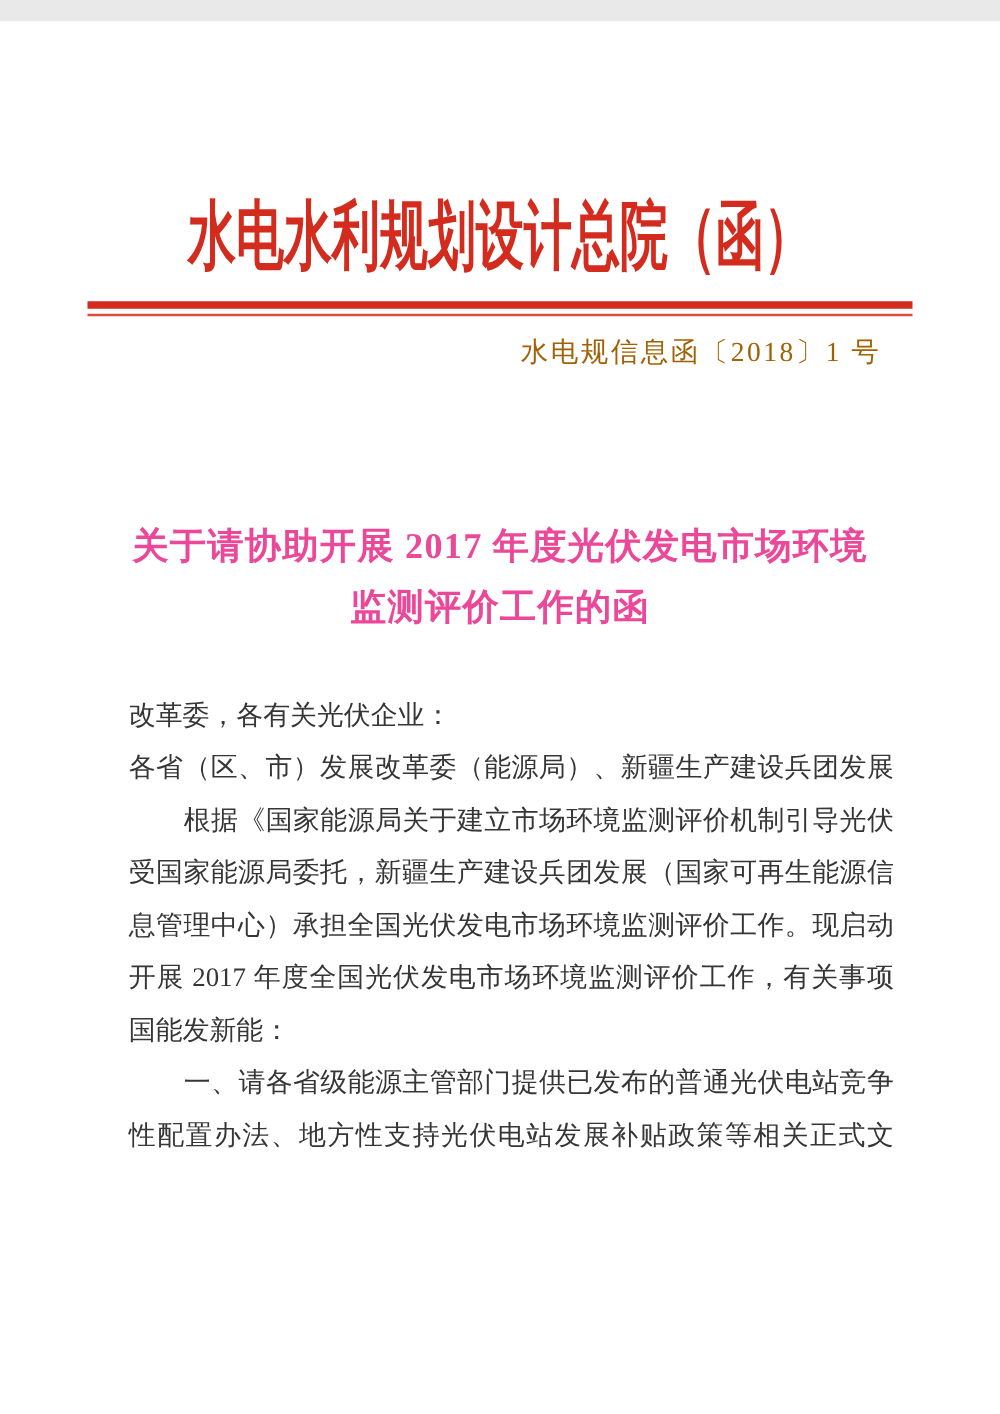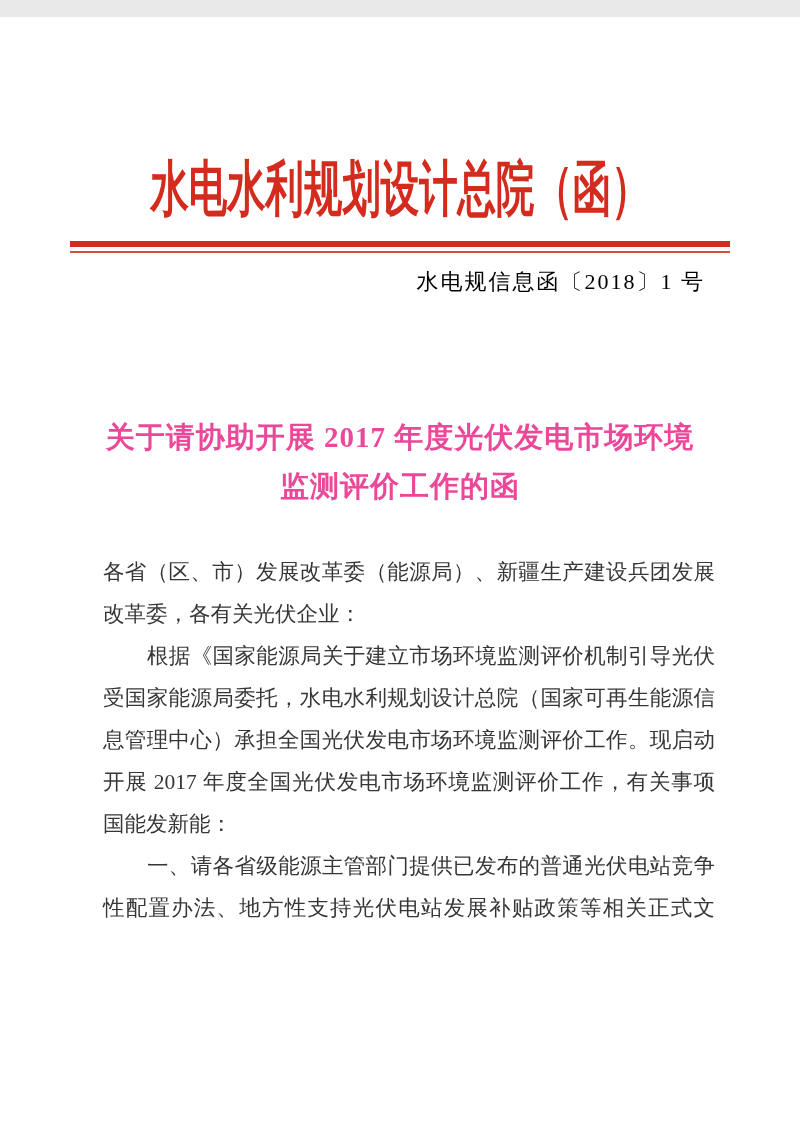--- a/index.html
+++ b/index.html
@@ -39,21 +39,21 @@
   .rule-thick { top: 224px; height: 6px; }
   .rule-thin  { top: 234px; height: 2px; opacity: 0.85; }
 
   
   .doc-number {
     position: absolute;
     top: 250px;
     right: 95px;
     font-size: 22px;
     letter-spacing: 2px;
-    color: #000000;
+    color: #a16207;
     white-space: nowrap;
   }
 
   
   .doc-title {
     position: absolute;
     top: 396px;
     left: 0;
     width: 800px;
     text-align: center;
@@ -100,24 +100,24 @@
   <div class="rule rule-thin"></div>
 
   <div class="doc-number">水电规信息函〔2018〕1 号</div>
 
   <div class="doc-title">
     <div class="doc-title-line">关于请协助开展 2017 年度光伏发电市场环境</div>
     <div class="doc-title-line">监测评价工作的函</div>
   </div>
 
   <div class="body-text" id="body-text">
+      <div class="body-line no-fill">改革委，各有关光伏企业：</div>
       <div class="body-line">各省（区、市）发展改革委（能源局）、新疆生产建设兵团发展</div>
-      <div class="body-line no-fill">改革委，各有关光伏企业：</div>
       <div class="body-line indent">根据《国家能源局关于建立市场环境监测评价机制引导光伏</div>
-      <div class="body-line">受国家能源局委托，水电水利规划设计总院（国家可再生能源信</div>
+      <div class="body-line">受国家能源局委托，新疆生产建设兵团发展（国家可再生能源信</div>
       <div class="body-line">息管理中心）承担全国光伏发电市场环境监测评价工作。现启动</div>
       <div class="body-line">开展 2017 年度全国光伏发电市场环境监测评价工作，有关事项</div>
       <div class="body-line no-fill">国能发新能：</div>
       <div class="body-line indent">一、请各省级能源主管部门提供已发布的普通光伏电站竞争</div>
       <div class="body-line">性配置办法、地方性支持光伏电站发展补贴政策等相关正式文</div>
     </div>
 
 </div>
 
 </body></html>

